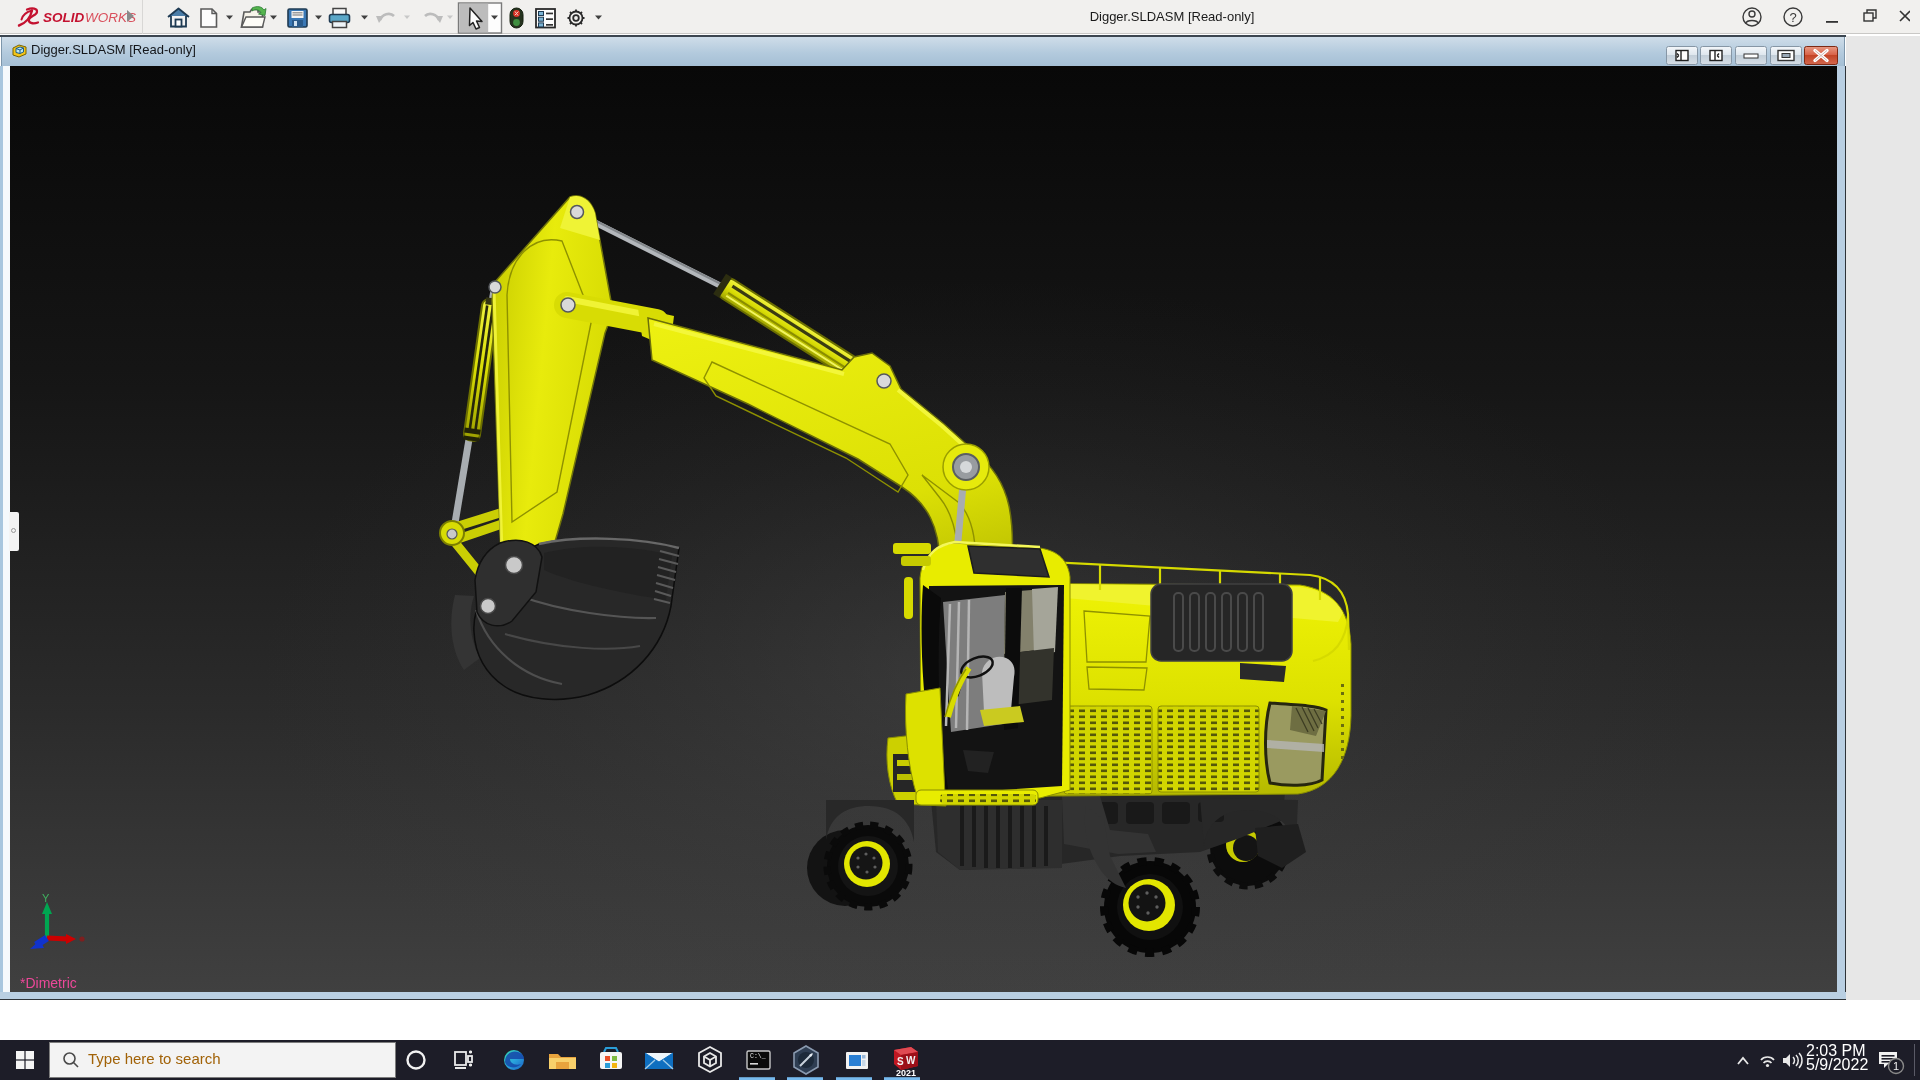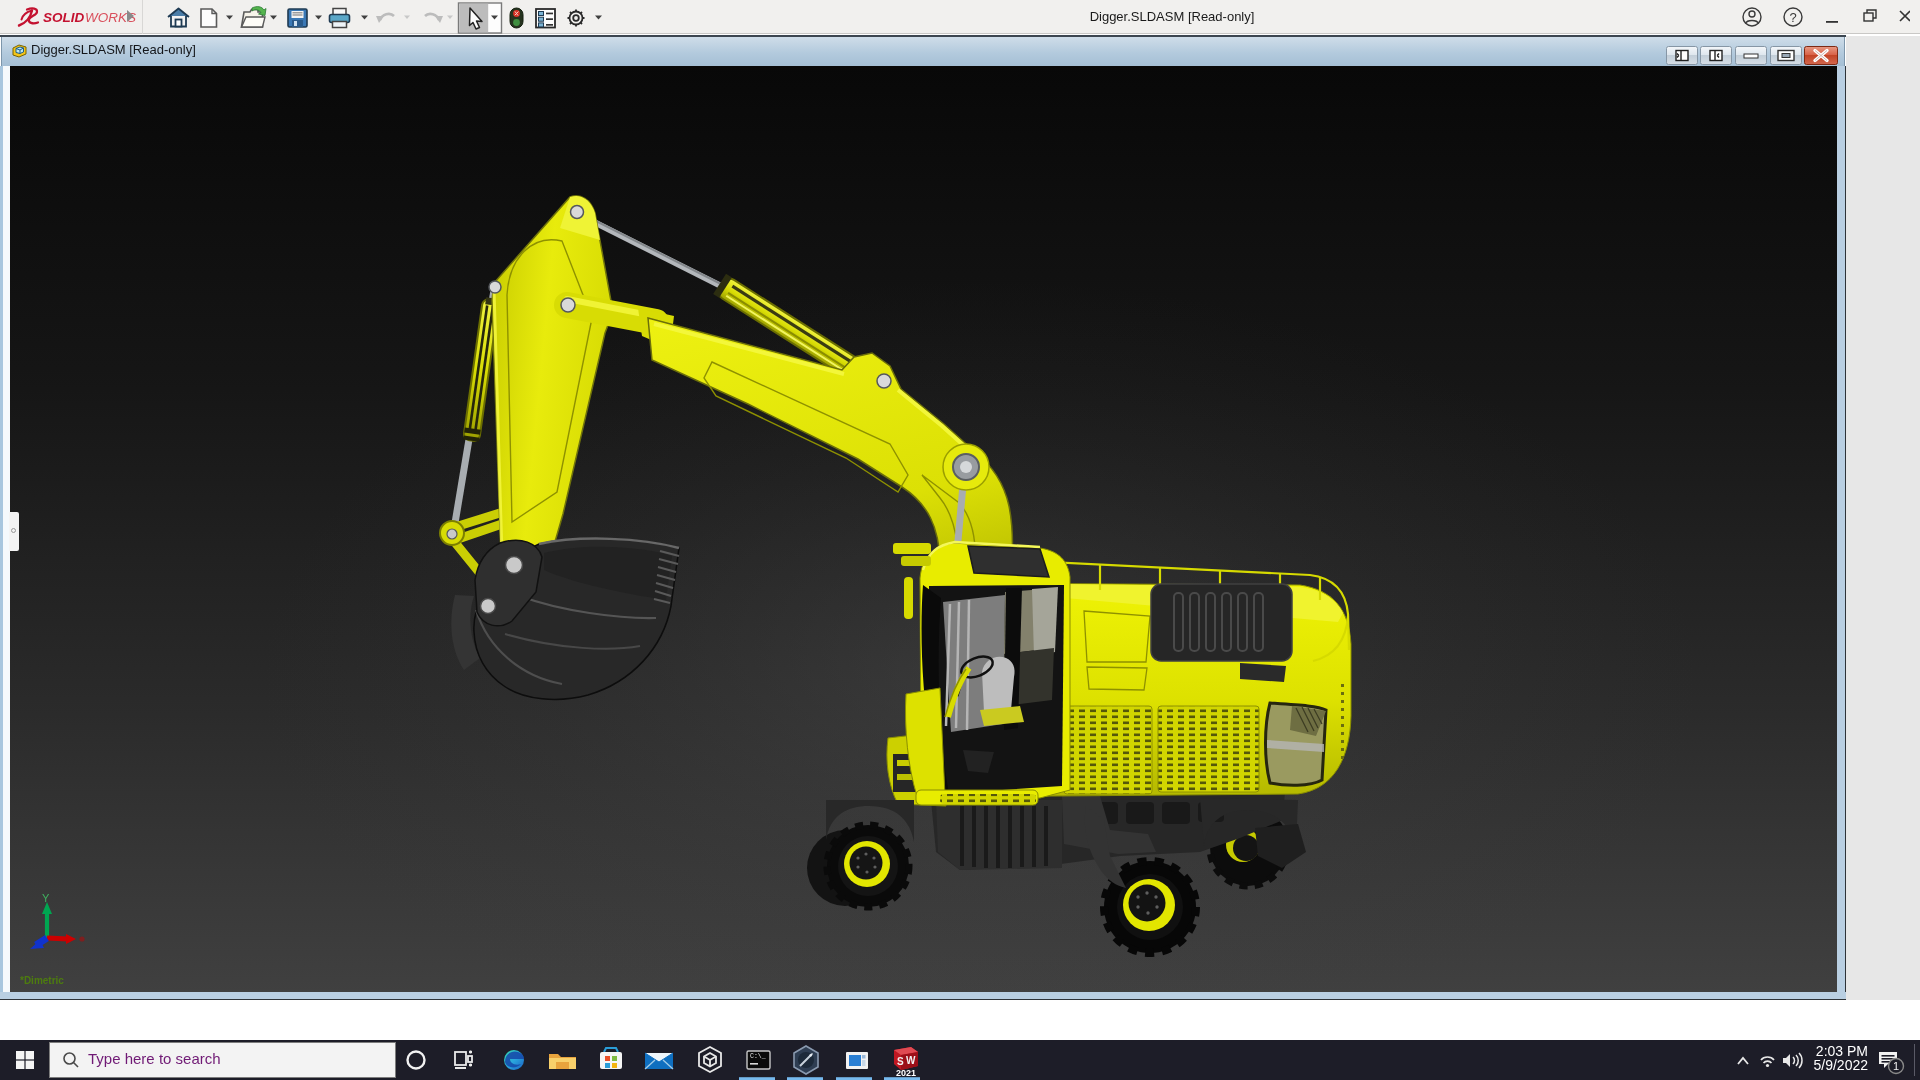--- a/index.html
+++ b/index.html
@@ -16,28 +16,28 @@
 #childbar { left:1px; top:37px; width:1844px; height:29px; background:linear-gradient(#cfdde9,#b3cadd 55%,#a5bfd5); border-left:1px solid #7d96ab; border-right:1px solid #7d96ab; }
 #childtitle { left:31px; top:42px; font-size:13px; color:#14161a; }
 #apparea-right { left:1846px; top:36px; width:74px; height:964px; background:#e7e7e7; }
 
 
 #cw-left { left:0px; top:66px; width:10px; height:934px; background:#f5f9fc; border-left:3px solid #a8c6de; }
 #cw-right { left:1837px; top:66px; width:9px; height:934px; background:#b9cfe2; border-right:1px solid #2e3338; }
 #cw-bottom { left:0px; top:992px; width:1846px; height:8px; background:#b9cfe2; border-bottom:1px solid #2e3338; }
 
 #viewport { left:10px; top:66px; width:1827px; height:926px; background:linear-gradient(#0a0a0a, #151515 30%, #2a2a2a 70%, #3f3f3f); }
-#dimetric { left:20px; top:975px; font-size:10px; font-weight:bold; color:#4d7c0f; }
+#dimetric { left:20px; top:975px; font-size:14px; font-weight:normal; color:#ec4899; }
 #paneltab { left:9px; top:512px; width:10px; height:39px; background:#f4f4f4; border-radius:0 2px 2px 0; }
 #paneltab .c { position:absolute; left:2px; top:16px; width:5px; height:5px; border:1px solid #999; border-radius:50%; }
 
 #taskbar { left:0; top:1040px; width:1920px; height:40px; background:#1d1d28; }
 #searchbox { left:49px; top:1042px; width:347px; height:36px; background:#f3f3f3; border:1px solid #7d7d7d; }
-#searchtext { left:88px; top:1050px; font-size:15px; color:#701a75; }
-#tray-time { left:1806px; top:1044px; width:62px; text-align:right; font-size:14px; color:#fff; line-height:14px; }
+#searchtext { left:88px; top:1050px; font-size:15px; color:#a16207; }
+#tray-time { left:1806px; top:1044px; width:62px; text-align:left; font-size:16px; color:#fff; line-height:14px; }
 </style>
 </head>
 <body>
 <div id="page">
 
   <div id="topbar" class="abs"></div>
   <div id="title" class="abs">Digger.SLDASM [Read-only]</div>
   <div id="swlogo" class="abs">
     <svg width="140" height="24" viewBox="0 0 140 24">
       <g fill="none" stroke="#c41230" stroke-linecap="round">

